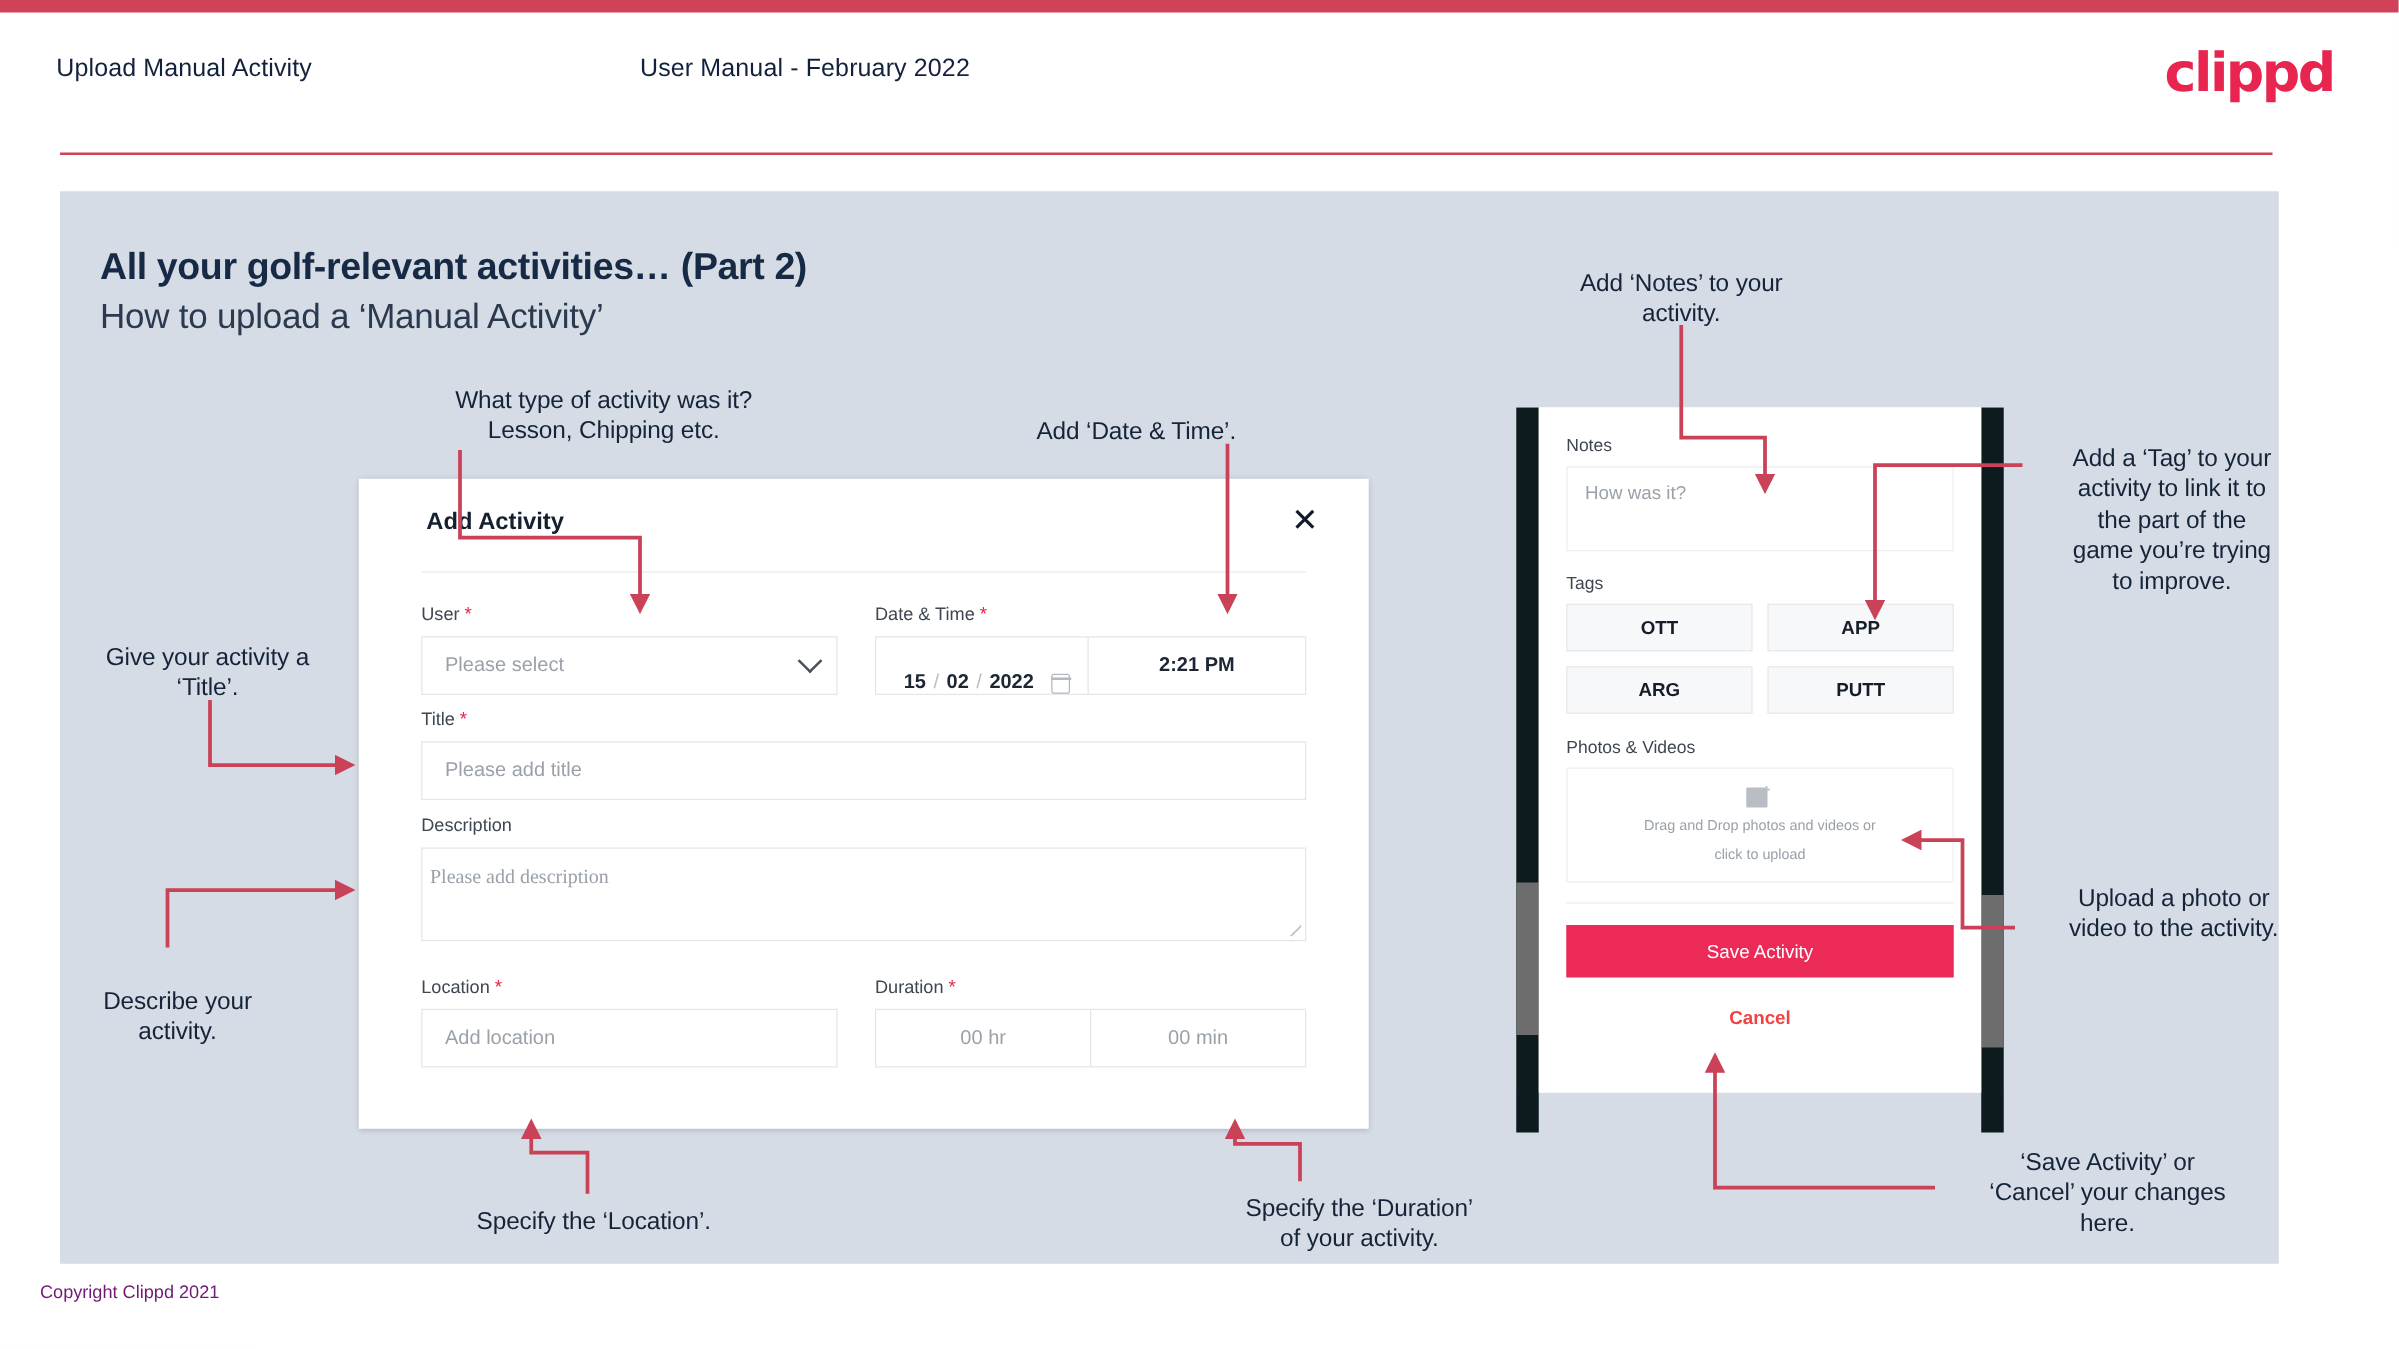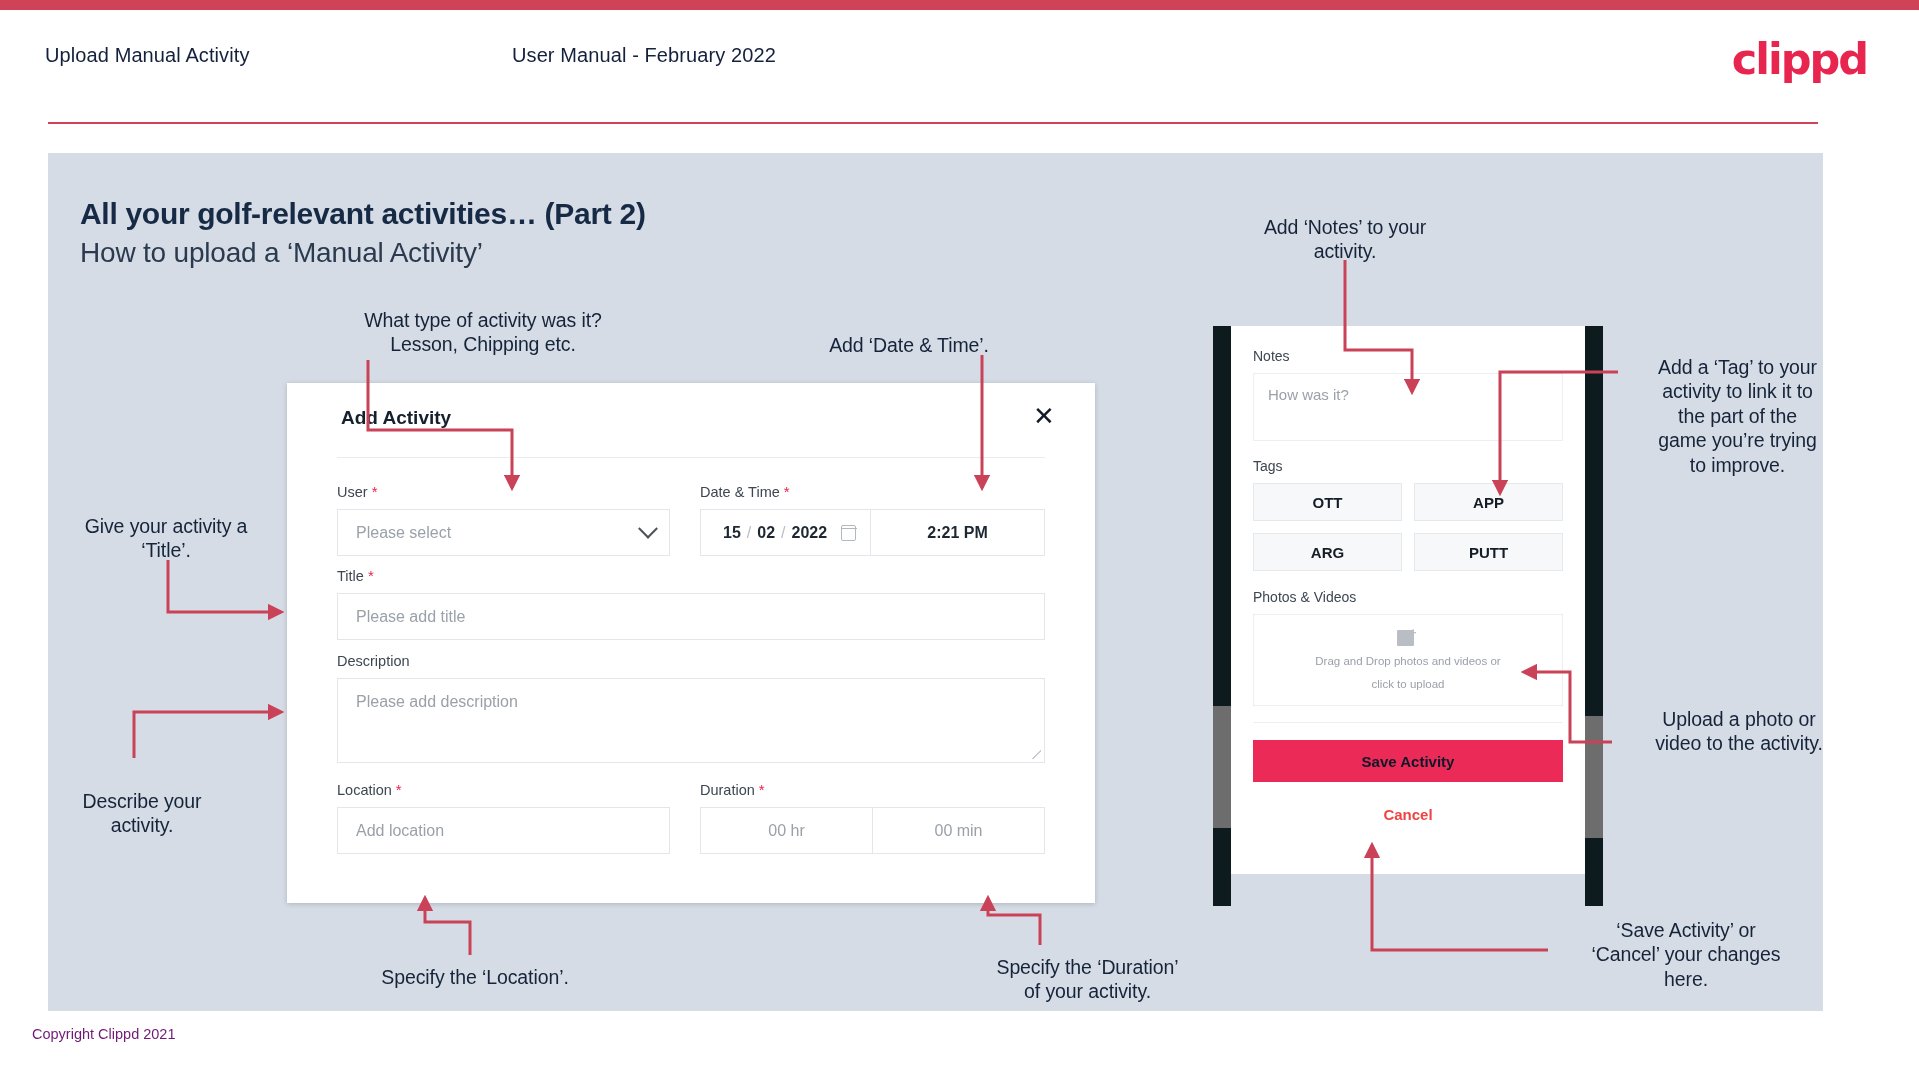--- a/index.html
+++ b/index.html
@@ -93,21 +93,21 @@
   }
   .chev {
     width:14px; height:14px; border-right:2px solid #4a5159; border-bottom:2px solid #4a5159;
     transform:rotate(45deg) translate(-3px,-3px);
   }
 
   
   .grp-dt { position:absolute; left:413px; top:100px; width:345px; }
   .dt-wrap { display:flex; width:345px; border:1px solid #e3e6ea; height:47px; }
   .dt-date {
-    flex:0 0 170px; display:flex; align-items:center; gap:6px;
+    flex:0 0 170px; display:flex; align-items:flex-end; gap:6px;
     padding-left:22px; font-size:16px; color:#1d2733; font-weight:600;
     border-right:1px solid #e3e6ea;
   }
   .dt-date .sl { color:#b9bfc6; font-weight:400; }
   .cal-ico {
     margin-left:8px; width:15px; height:16px; border:1.6px solid #b2b8bf; border-radius:2px;
     position:relative;
   }
   .cal-ico:before {
     content:""; position:absolute; left:-1.6px; right:-1.6px; top:2px; height:1.6px; background:#b2b8bf;
@@ -117,22 +117,22 @@
     font-size:16px; color:#1d2733; font-weight:600;
   }
 
   
   .grp-title { position:absolute; left:50px; top:184px; width:708px; }
   .title-input { width:708px; }
 
   
   .grp-desc { position:absolute; left:50px; top:270px; width:708px; }
   .desc-box {
-    width:708px; height:85px; border:1px solid #e3e6ea; background:#fff;
-    font-size:16px; color:#9aa1a9; padding:14px 18px; position:relative;
+    width:708px; height:75px; border:1px solid #e3e6ea; background:#fff;
+    font-size:16px; color:#9aa1a9; padding:14px 6px; position:relative;font-family:Liberation Serif, serif;
   }
   .resize-grip {
     position:absolute; right:3px; bottom:3px; width:9px; height:9px;
     background:
       linear-gradient(135deg, transparent 45%, #c7ccd2 45%, #c7ccd2 58%, transparent 58%);
   }
 
   
   .grp-loc { position:absolute; left:50px; top:398px; width:333px; }
   .loc-input { width:333px; }
@@ -186,23 +186,23 @@
     position:absolute; left:0; top:2px; width:17px; height:16px; background:#b9bec4;
     border-radius:1px;
   }
   .dz-icon .plus {
     position:absolute; right:0; top:0; width:9px; height:9px; color:#b9bec4;
     font-size:11px; line-height:9px; font-weight:700;
   }
   .dz-text { font-size:11.5px; color:#9aa1a9; text-align:center; line-height:1.45; }
   .ph-sep { margin-top:16px; height:1px; background:#eceef1; }
   .save-btn {
-    margin-top:17px; height:42px; background:#ec2a57; color:#0f172a;
+    margin-top:17px; height:42px; background:#ec2a57; color:#ffffff;
     display:flex; align-items:center; justify-content:center;
-    font-size:15px; font-weight:700; cursor:pointer;
+    font-size:15px; font-weight:400; cursor:pointer;
   }
   .cancel-btn {
     margin-top:24px; text-align:center; font-size:15px; font-weight:700; color:#ef4444;
     cursor:pointer;
   }
 
   
   .anno {
     position:absolute; color:#16243a; font-size:19.5px; line-height:1.25;
     text-align:center; font-weight:400; letter-spacing:-.1px;

